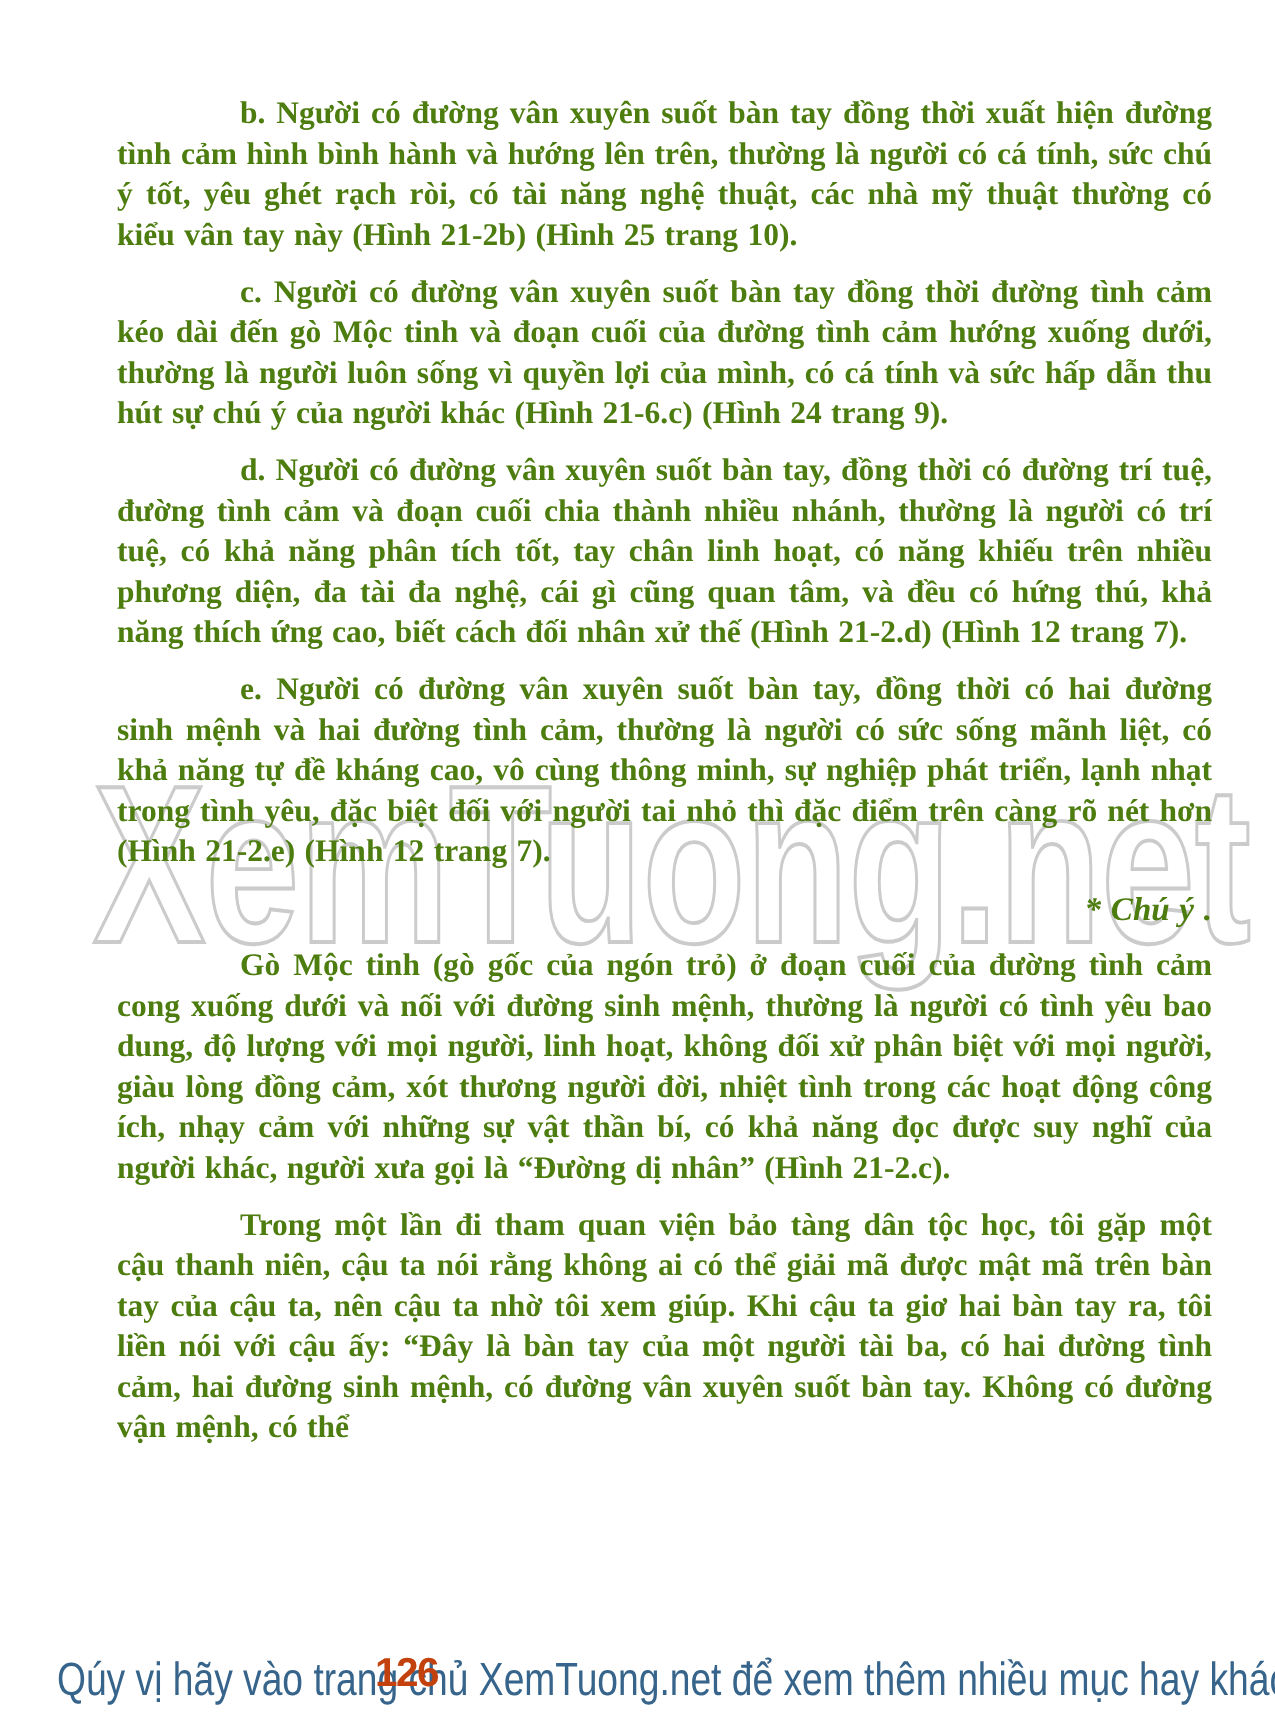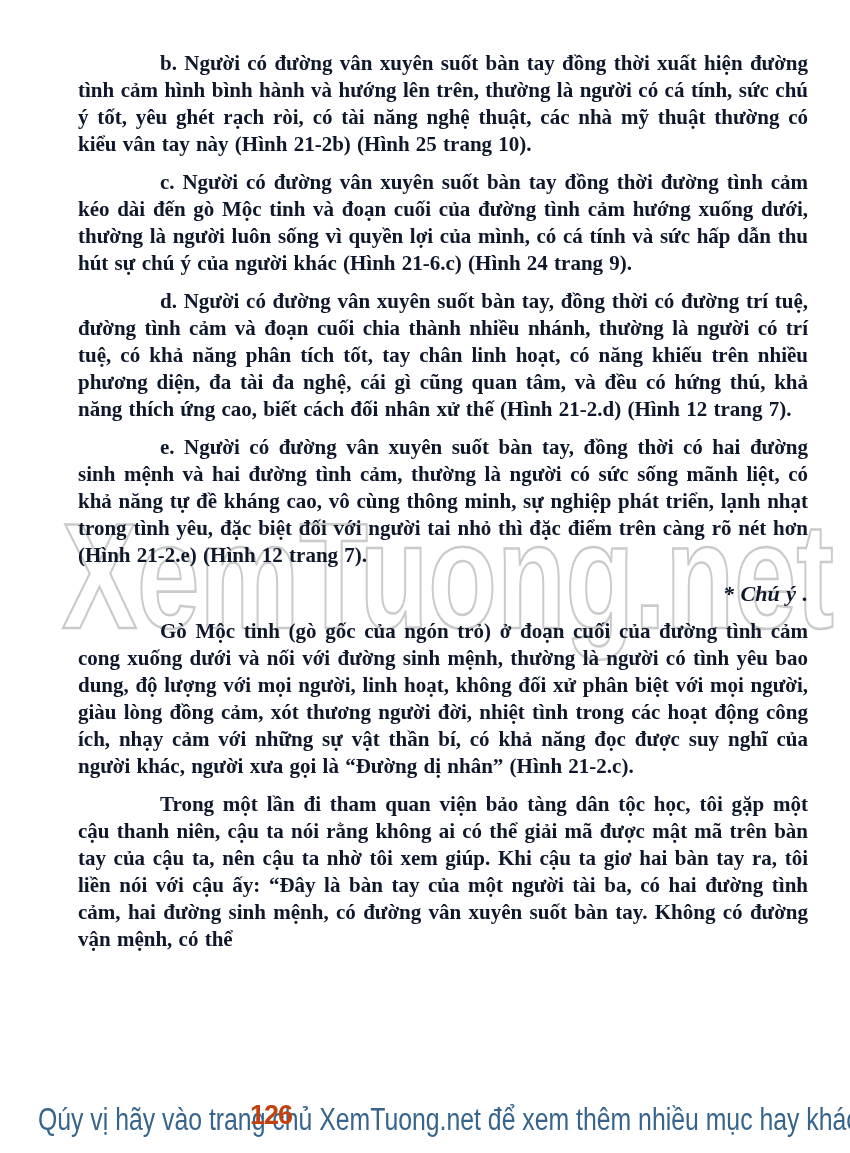--- a/index.html
+++ b/index.html
@@ -18,25 +18,25 @@
   
   .watermark-svg {
     position: absolute;
     top: 0;
     left: 0;
     z-index: 1;
     pointer-events: none;
   }
   .content {
     position: absolute;
-    top: 50px;
+    top: 62px;
     left: 78px;
     width: 730px;
     z-index: 2;
-    color: #0f172a;
+    color: #4d7c0f;
     font-size: 21px;
     line-height: 27px;
     font-weight: bold;
     text-align: justify;
     word-spacing: 1px;
   }
   .para {
     margin: 0 0 11px 0;
     text-indent: 82px;
   }

